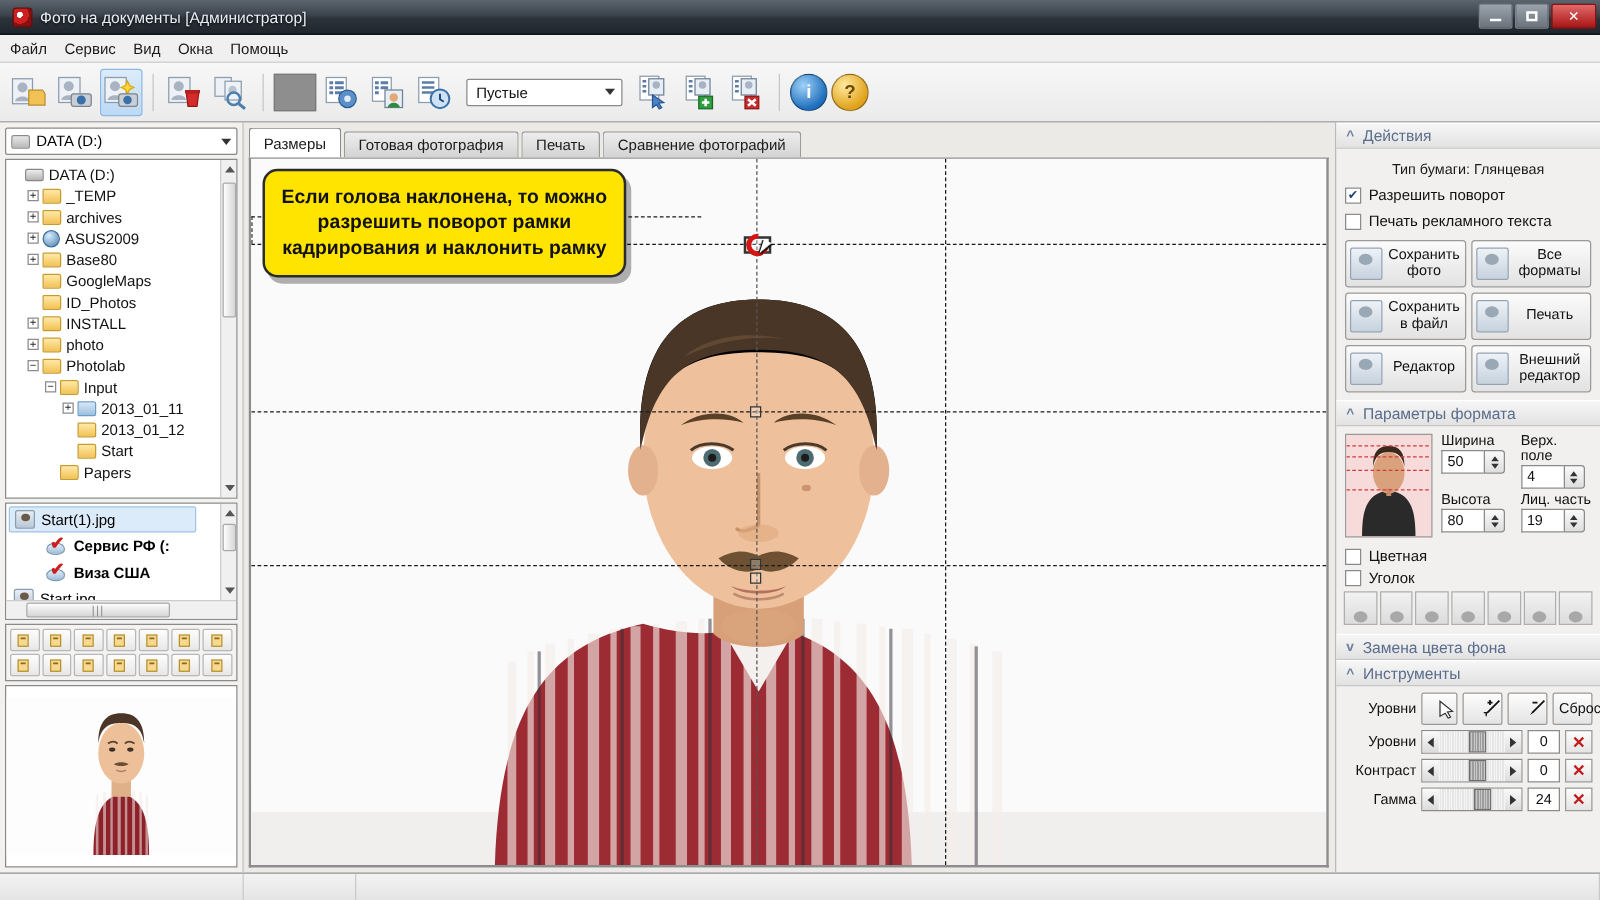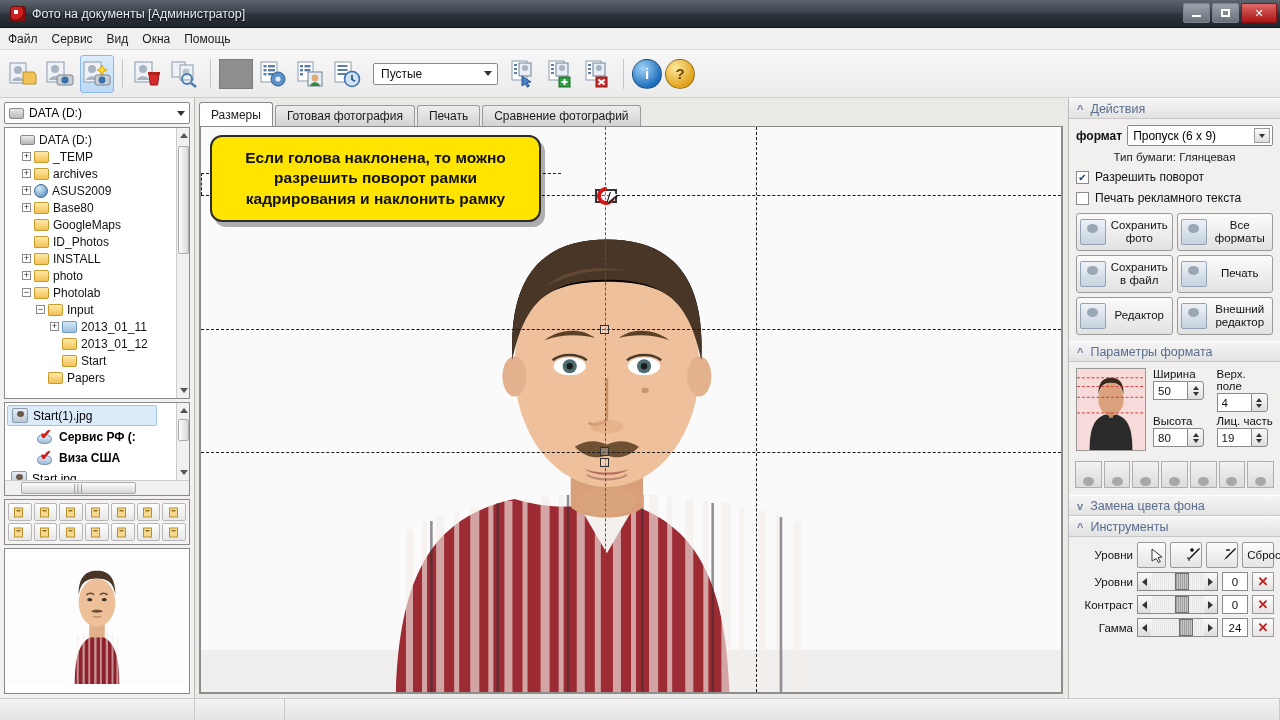--- a/index.html
+++ b/index.html
@@ -139,21 +139,21 @@
   .dash-v{position:absolute;top:0;bottom:0;width:0;border-left:1px dashed #1a1a1a;}
   .dash-v.thin{border-left:1px dashed #555;}
   .handle{position:absolute;width:9px;height:9px;border:1px solid #333;background:rgba(255,255,255,.25);}
   .rot{position:absolute;width:18px;height:18px;border-radius:50%;
        border:4px solid #d41515;border-right-color:transparent;transform:rotate(-40deg);}
   .cursor{position:absolute;width:0;height:0;border-left:7px solid #fff;
        border-bottom:11px solid transparent;transform:rotate(18deg);
        filter:drop-shadow(1px 1px 0 #000) drop-shadow(-1px 0 0 #000);}
 
   
-  .callout{position:absolute;left:9px;top:8px;width:331px;background:#ffe400;
+  .callout{position:absolute;left:9px;top:8px;width:291px;background:#ffe400;
        border:2px solid #2b2b2b;border-radius:12px;padding:11px 10px;text-align:center;
        font-weight:bold;font-size:15.5px;line-height:1.32;color:#111;
        box-shadow:4px 5px 0 rgba(0,0,0,.30);}
 
   
   .right{width:212px;flex:0 0 212px;background:#f1f0ee;border-left:1px solid #b9b9b9;
        display:flex;flex-direction:column;overflow:hidden;}
   .secthead{height:21px;display:flex;align-items:center;gap:7px;padding-left:8px;
        background:linear-gradient(#f6f6f6,#e2e2e2);border-top:1px solid #fff;border-bottom:1px solid #c7c7c7;
        color:#5a6d8c;font-size:12.5px;}
@@ -745,29 +745,20 @@
       </div>
     </div>
 
     <div class="right">
 
       <div class="secthead">
         <span class="chev">^</span>
         <span>Действия</span>
       </div>
       <div class="sect">
-        <div class="fmtrow">
-          <span class="lab">формат</span>
-          <div class="fmtcombo">
-            <span>Пропуск (6 x 9)</span>
-            <span class="dd">
-                <i></i>
-              </span>
-          </div>
-        </div>
         <div class="papertype">Тип бумаги:  Глянцевая</div>
 
         <div class="cbline">
           <span class="cb">✔</span>
           <span>Разрешить поворот</span>
         </div>
         <div class="cbline">
           <span class="cb"></span>
           <span>Печать рекламного текста</span>
         </div>
@@ -860,20 +851,30 @@
               <div class="fplab">Лиц. часть</div>
               <div class="spin">
                 <input value="19" style="">
                 <span class="spbtns">
                     <i class="u"></i>
                     <i class="d"></i>
                   </span>
               </div>
             </div>
           </div>
+        </div>
+      </div>
+      <div style="padding:0 7px;">
+        <div class="cbline" style="margin-top:2px;">
+          <span class="cb"></span>
+          <span>Цветная</span>
+        </div>
+        <div class="cbline" style="margin-top:3px;">
+          <span class="cb"></span>
+          <span>Уголок</span>
         </div>
       </div>
       <div class="thumbrow" id="thumbrow-host">
           <div class="trb">
             <span class="hd"></span>
           </div>
           <div class="trb">
             <span class="hd"></span>
           </div>
           <div class="trb">

